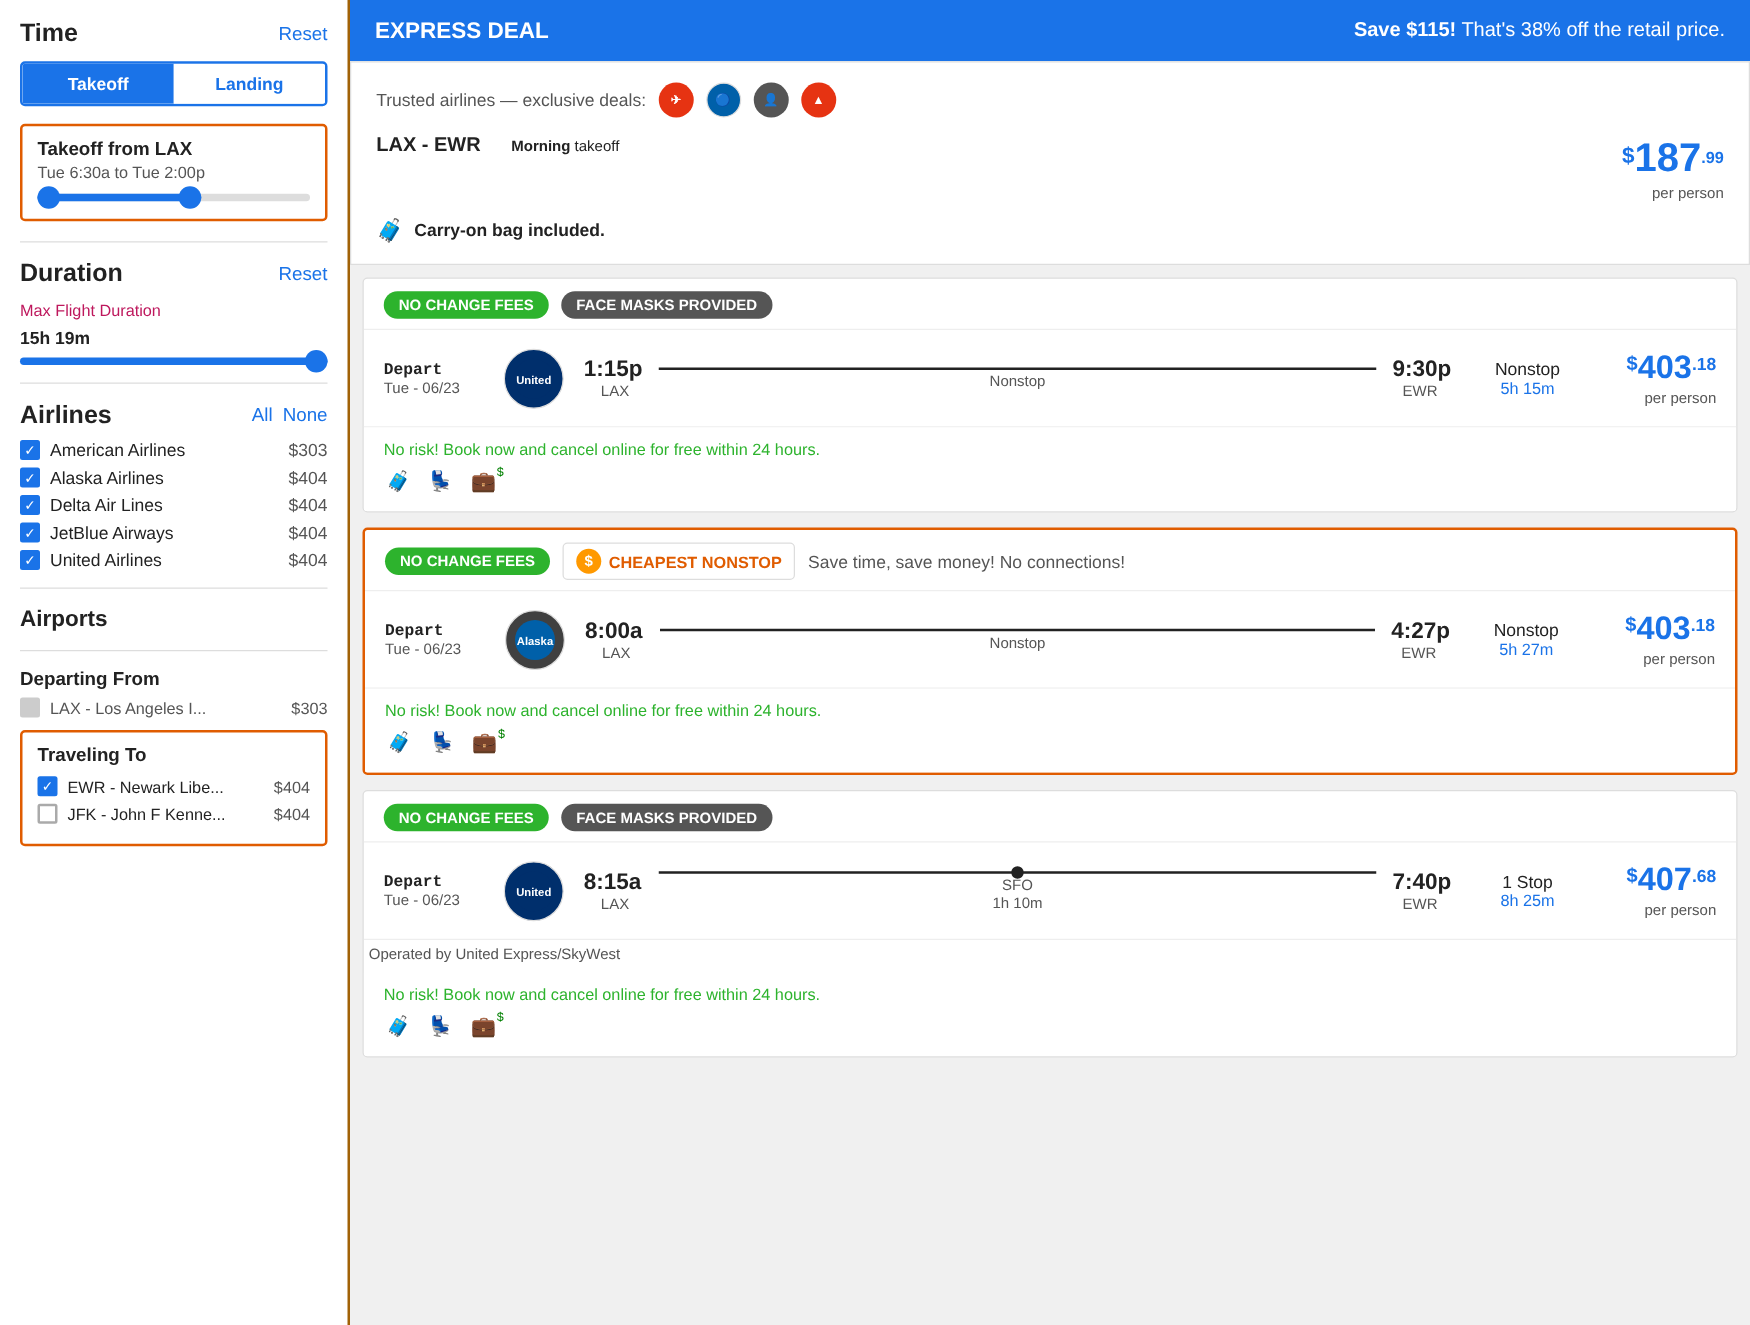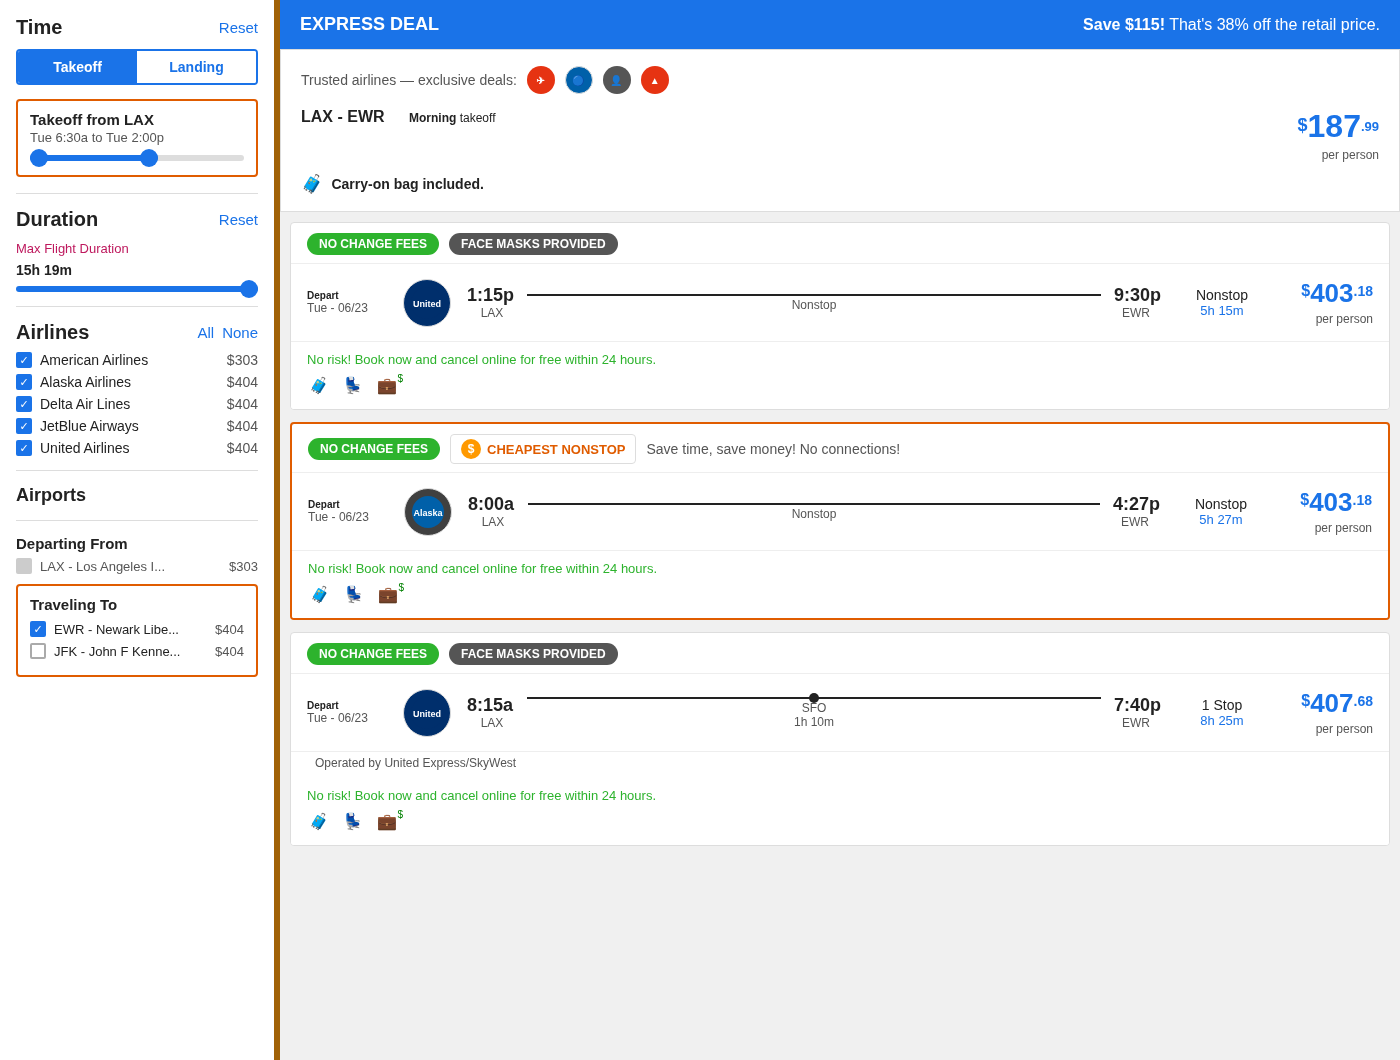--- a/index.html
+++ b/index.html
@@ -3,21 +3,21 @@
   <meta charset="utf-8">
   <style>
     * { box-sizing: border-box; margin: 0; padding: 0; }
     body { font-family: Arial, sans-serif; background: #f0f0f0; display: flex; width: 1400px; min-height: 1060px; }
 
     
     .sidebar {
       width: 280px;
       background: #fff;
       padding: 16px;
-      border-right: 6px solid #a16207;
+      border-right: 2px solid #a16207;
       flex-shrink: 0;
     }
     .sidebar-section-title {
       font-size: 20px;
       font-weight: bold;
       color: #222;
     }
     .sidebar-reset-link {
       color: #1a73e8;
       font-size: 15px;
@@ -394,23 +394,24 @@
       display: flex;
       align-items: center;
       padding: 14px 16px;
       gap: 16px;
       border-bottom: 1px solid #eee;
     }
     .flight-depart {
       min-width: 80px;
     }
     .flight-depart-label {
-      font-size: 10px;
-      font-weight: bold;
-      color: #222;
+      font-size: 13px;
+      font-weight: bold;
+      color: #222;
+      font-family: Liberation Mono, monospace;
     }
     .flight-depart-date {
       font-size: 12px;
       color: #555;
     }
     .airline-logo-circle {
       width: 48px;
       height: 48px;
       border-radius: 50%;
       display: flex;
@@ -528,21 +529,21 @@
       width: 24px;
       height: 24px;
       display: flex;
       align-items: center;
       justify-content: center;
       font-size: 16px;
     }
     .operated-by {
       font-size: 12px;
       color: #555;
-      padding: 4px 24px 8px;
+      padding: 4px 4px 8px;
     }
     
     .united-logo { background: #002F6C; color: #fff; }
     
     .alaska-logo { background: #404040; color: #fff; }
 
     .dollar-sign {
       font-size: 18px;
       font-weight: bold;
       color: #1a73e8;

